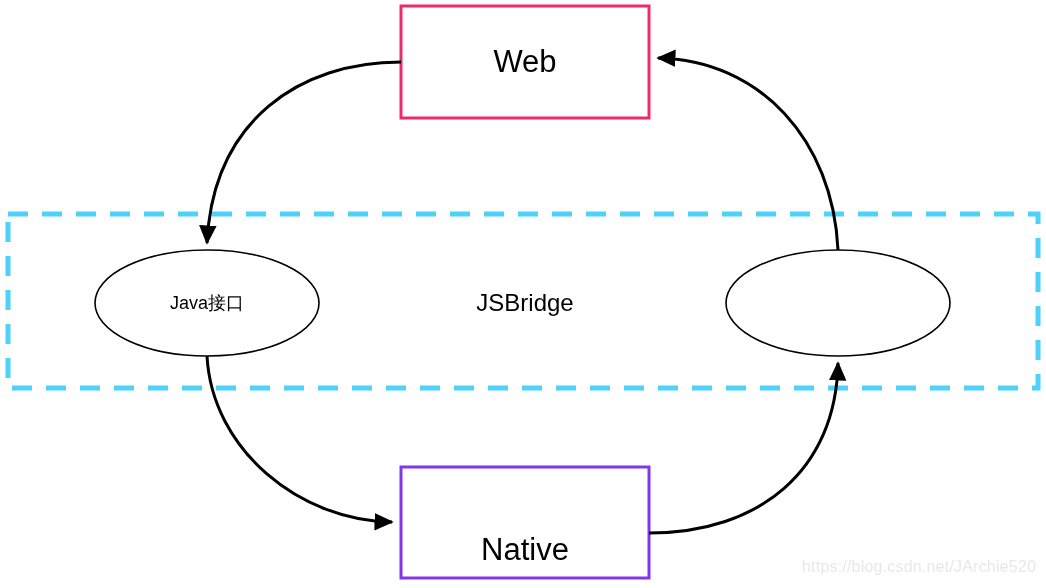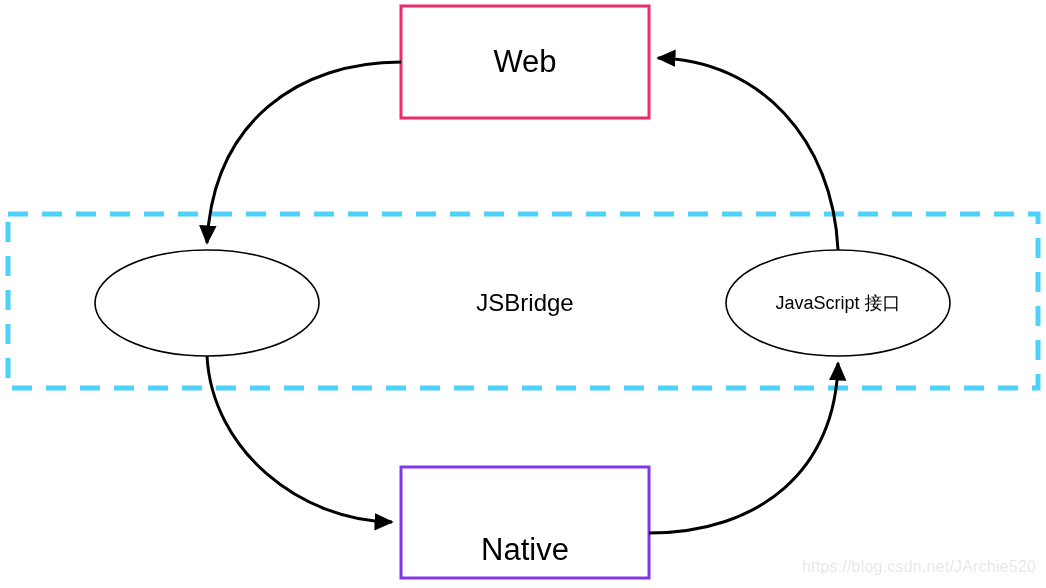--- a/index.html
+++ b/index.html
@@ -82,22 +82,22 @@
 
     <path d="M 207 356 C 212 450, 300 521, 392 522" fill="none" stroke="#000000" stroke-width="3" marker-end="url(#arrow-end)"></path>
 
     <path d="M 649 533 C 760 533, 836 470, 838 363" fill="none" stroke="#000000" stroke-width="3" marker-end="url(#arrow-end)"></path>
 
     <path d="M 838 250 C 833 140, 760 60, 658 58" fill="none" stroke="#000000" stroke-width="3" marker-end="url(#arrow-end)"></path>
   </svg>
 
   <div class="node-label" id="web-box-label" style="left:401px; top:6px; width:248px; height:112px;">Web</div>
 
+  <div class="node-label" id="java-ellipse-label" style="left:95px; top:277px; width:224px; height:52px;">Java接口</div>
 
   <div class="node-label" id="jsbridge-label" style="left:400px; top:277px; width:250px; height:52px;">JSBridge</div>
 
-  <div class="node-label" id="js-ellipse-label" style="left:726px; top:277px; width:224px; height:52px;">JavaScript 接口</div>
 
   <div class="node-label" id="native-box-label" style="left:401px; top:494px; width:248px; height:111px;">Native</div>
 
   <div id="watermark">https://blog.csdn.net/JArchie520</div>
 
 </div>
 
 </body></html>

